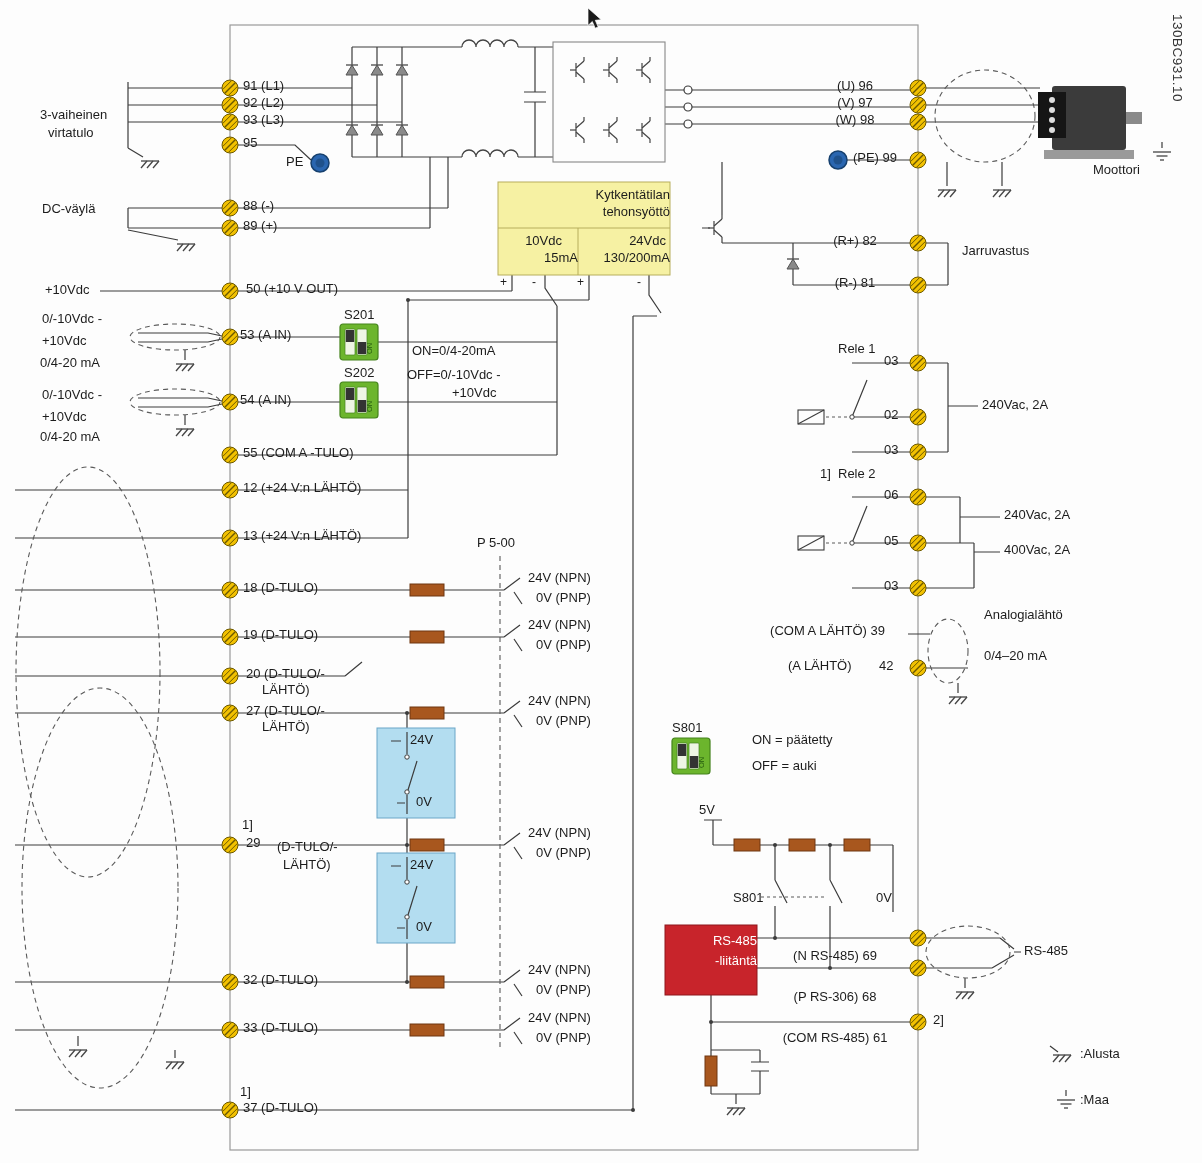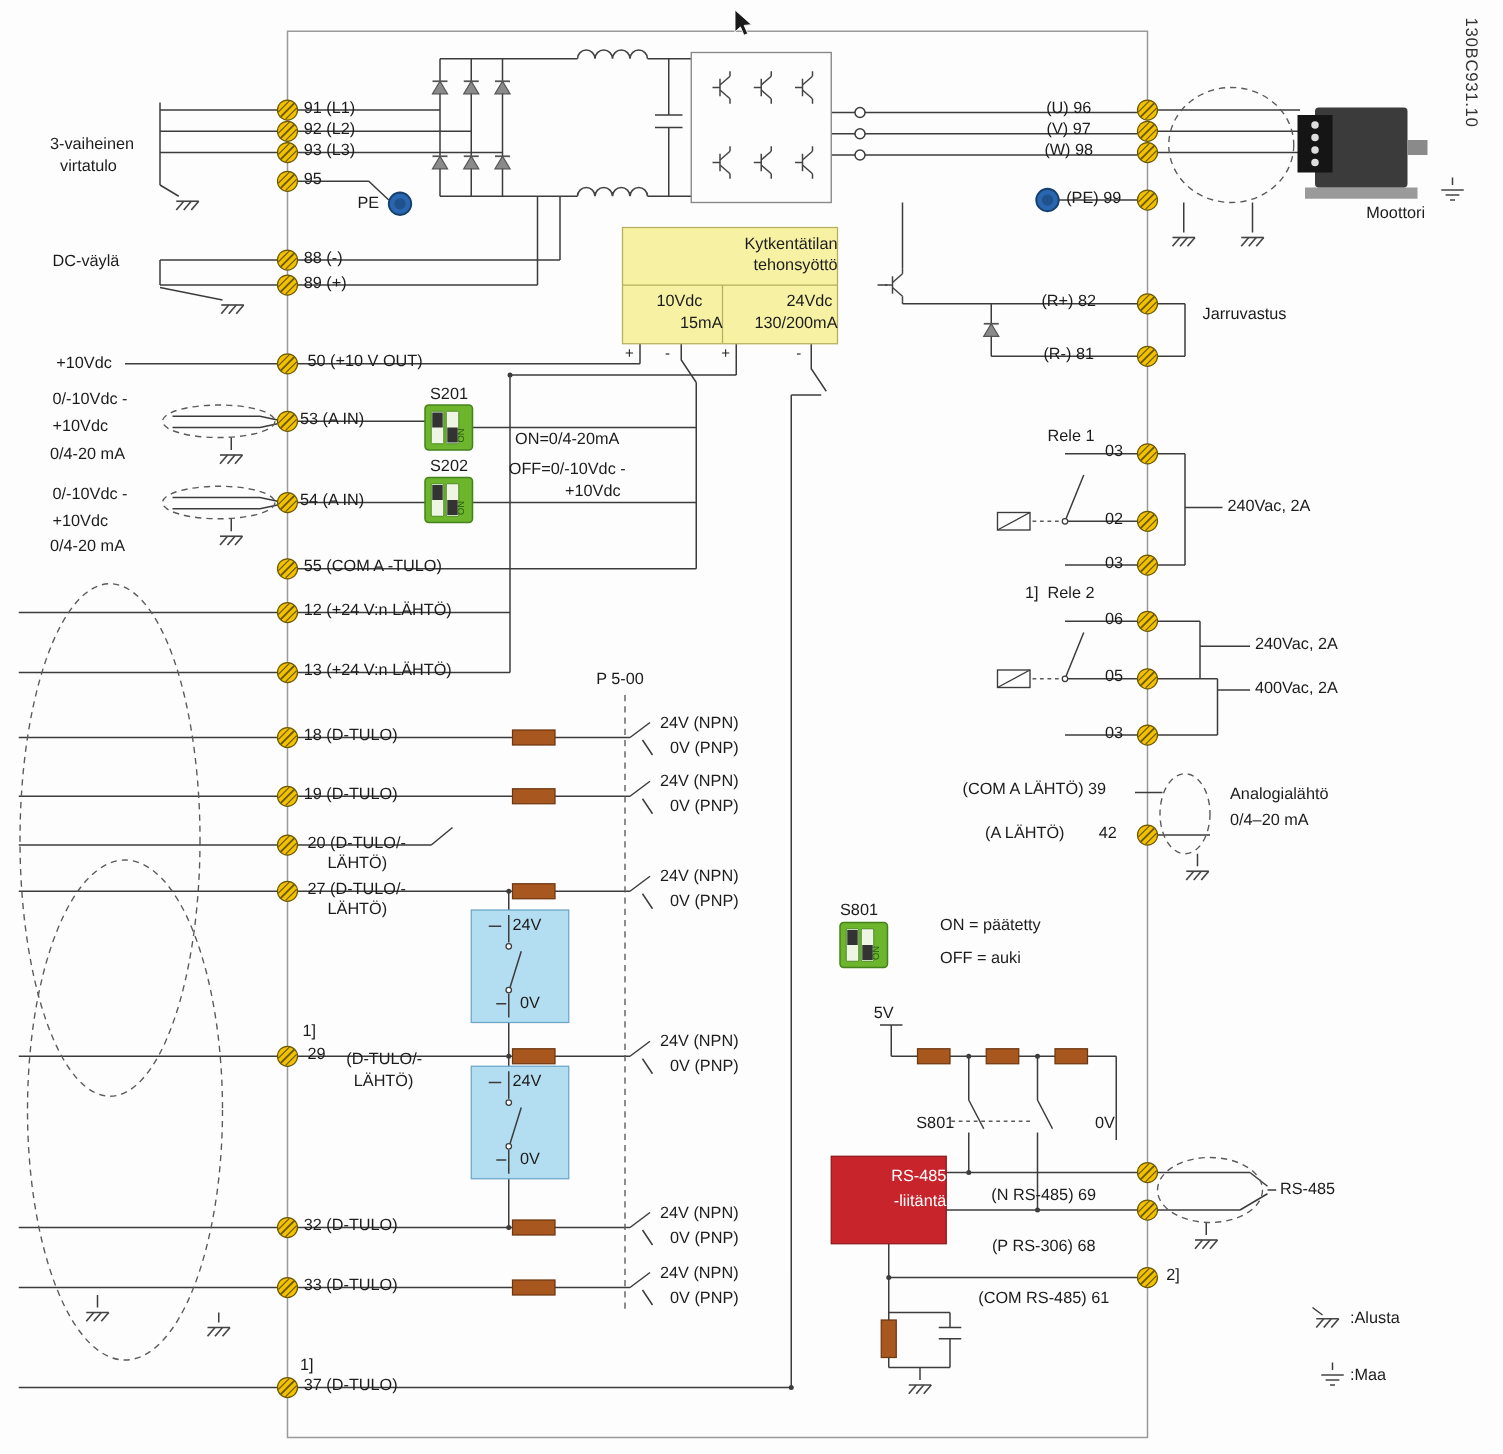--- a/index.html
+++ b/index.html
@@ -392,21 +392,21 @@
 <div class="lbl" style="left:838px;top:467px">Rele 2</div>
 <div class="lbl" style="left:884px;top:488px">06</div>
 <div class="lbl" style="left:884px;top:534px">05</div>
 <div class="lbl" style="left:884px;top:579px">03</div>
 <div class="lbl" style="left:1004px;top:508px">240Vac, 2A</div>
 <div class="lbl" style="left:1004px;top:543px">400Vac, 2A</div>
 
 <div class="lbl r" style="left:750px;top:624px;width:155px">(COM A LÄHTÖ) 39</div>
 <div class="lbl" style="left:788px;top:659px">(A LÄHTÖ)</div>
 <div class="lbl" style="left:879px;top:659px">42</div>
-<div class="lbl" style="left:984px;top:628px">Analogialähtö</div>
+<div class="lbl" style="left:984px;top:608px">Analogialähtö</div>
 <div class="lbl" style="left:984px;top:649px">0/4–20 mA</div>
 
 <div class="lbl" style="left:672px;top:721px">S801</div>
 <div class="lbl" style="left:752px;top:733px">ON = päätetty</div>
 <div class="lbl" style="left:752px;top:759px">OFF = auki</div>
 <div class="lbl" style="left:699px;top:803px">5V</div>
 <div class="lbl" style="left:733px;top:891px">S801</div>
 <div class="lbl" style="left:876px;top:891px">0V</div>
 
 <div class="lbl c w" style="left:665px;top:934px;width:92px">RS-485</div>

